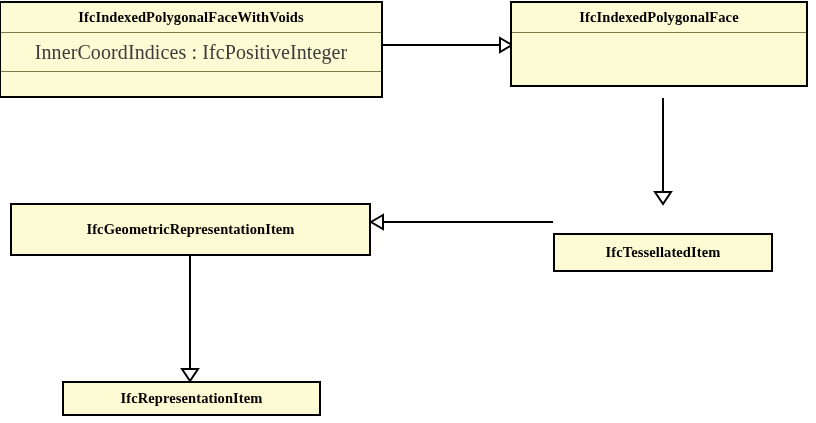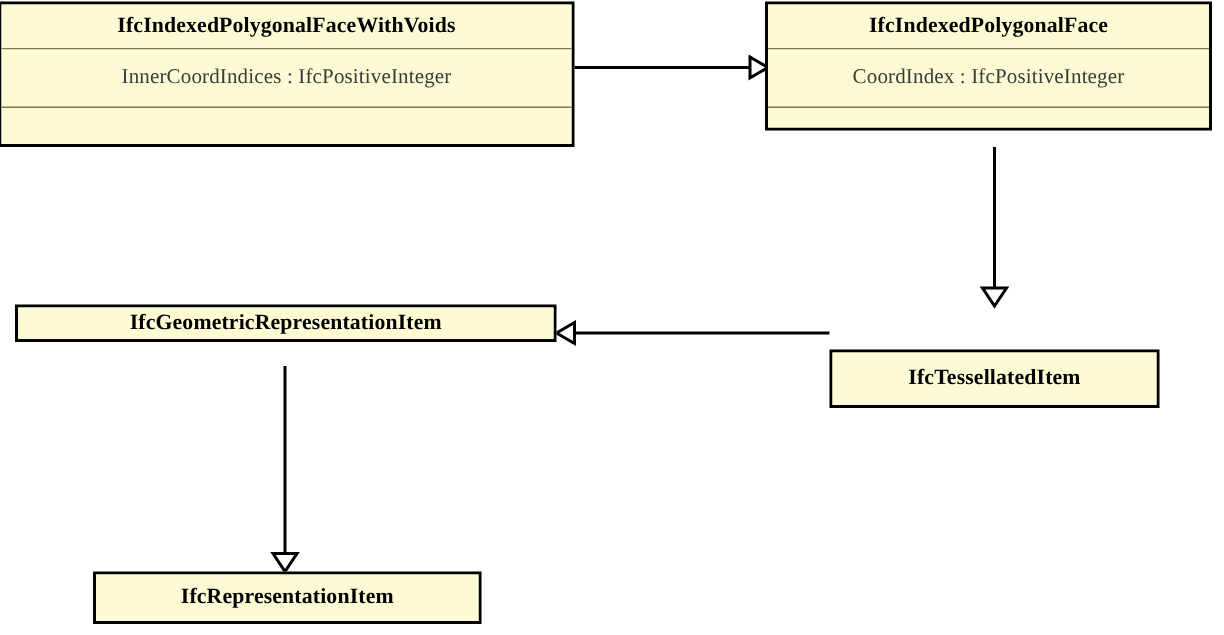--- a/index.html
+++ b/index.html
@@ -49,21 +49,21 @@
 
   .class-name {
     font-weight: bold;
     font-size: 14.5px;
     color: #000000;
     letter-spacing: .1px;
   }
 
   .class-attr {
     font-weight: normal;
-    font-size: 14px;
+    font-size: 20px;
     color: #3b3b3b;
     letter-spacing: .1px;
   }
 
   .empty-compartment {
     
   }
 
   
   #connectors {
@@ -122,27 +122,24 @@
     <div class="compartment divided" style="height:39px;">
       <span class="class-attr">InnerCoordIndices : IfcPositiveInteger</span>
     </div>
     <div class="compartment empty-compartment" style="flex:1 1 auto;"></div>
   </div>
 
   <div class="uml-class" style="left:510px; top:1px; width:298px; height:86px;">
     <div class="compartment divided" style="height:30px;">
       <span class="class-name">IfcIndexedPolygonalFace</span>
     </div>
-    <div class="compartment divided" style="height:39px;">
-      <span class="class-attr">CoordIndex : IfcPositiveInteger</span>
-    </div>
     <div class="compartment empty-compartment" style="flex:1 1 auto;"></div>
   </div>
 
-  <div class="uml-class" style="left:10px; top:203px; width:361px; height:25px;">
+  <div class="uml-class" style="left:10px; top:203px; width:361px; height:53px;">
     <div class="compartment" style="flex:1 1 auto;">
       <span class="class-name">IfcGeometricRepresentationItem</span>
     </div>
   </div>
 
   <div class="uml-class" style="left:553px; top:204px; width:220px; height:39px;margin-top:29px;">
     <div class="compartment" style="flex:1 1 auto;">
       <span class="class-name">IfcTessellatedItem</span>
     </div>
   </div>

